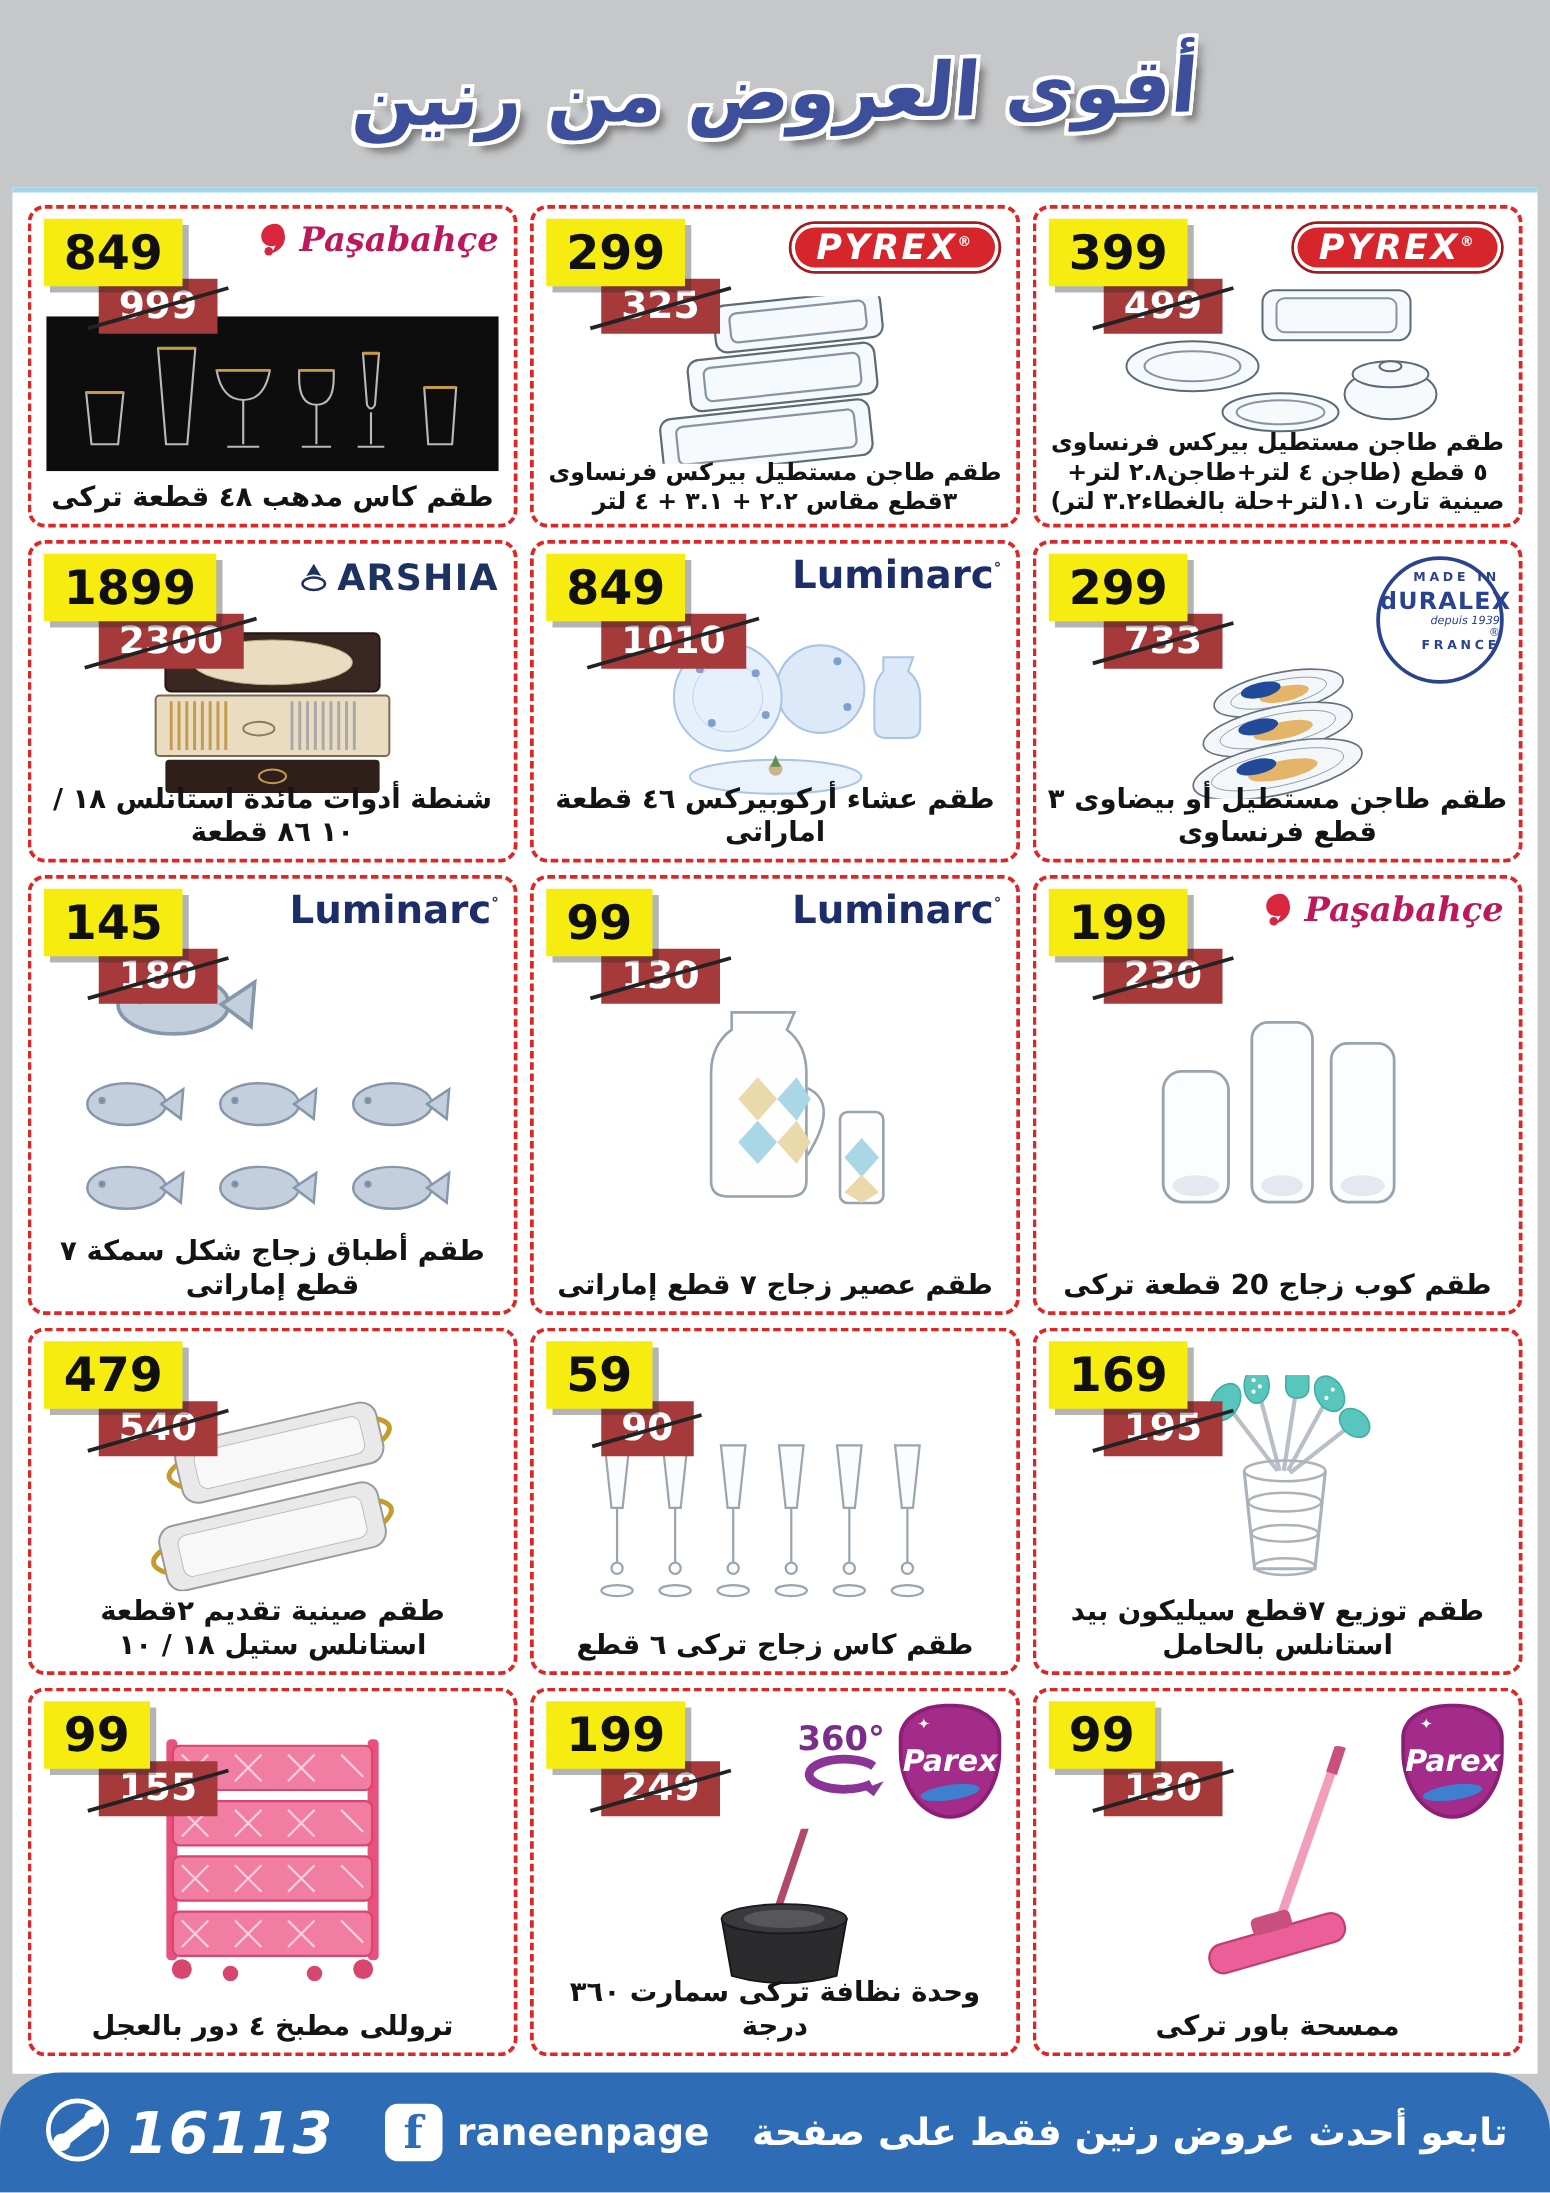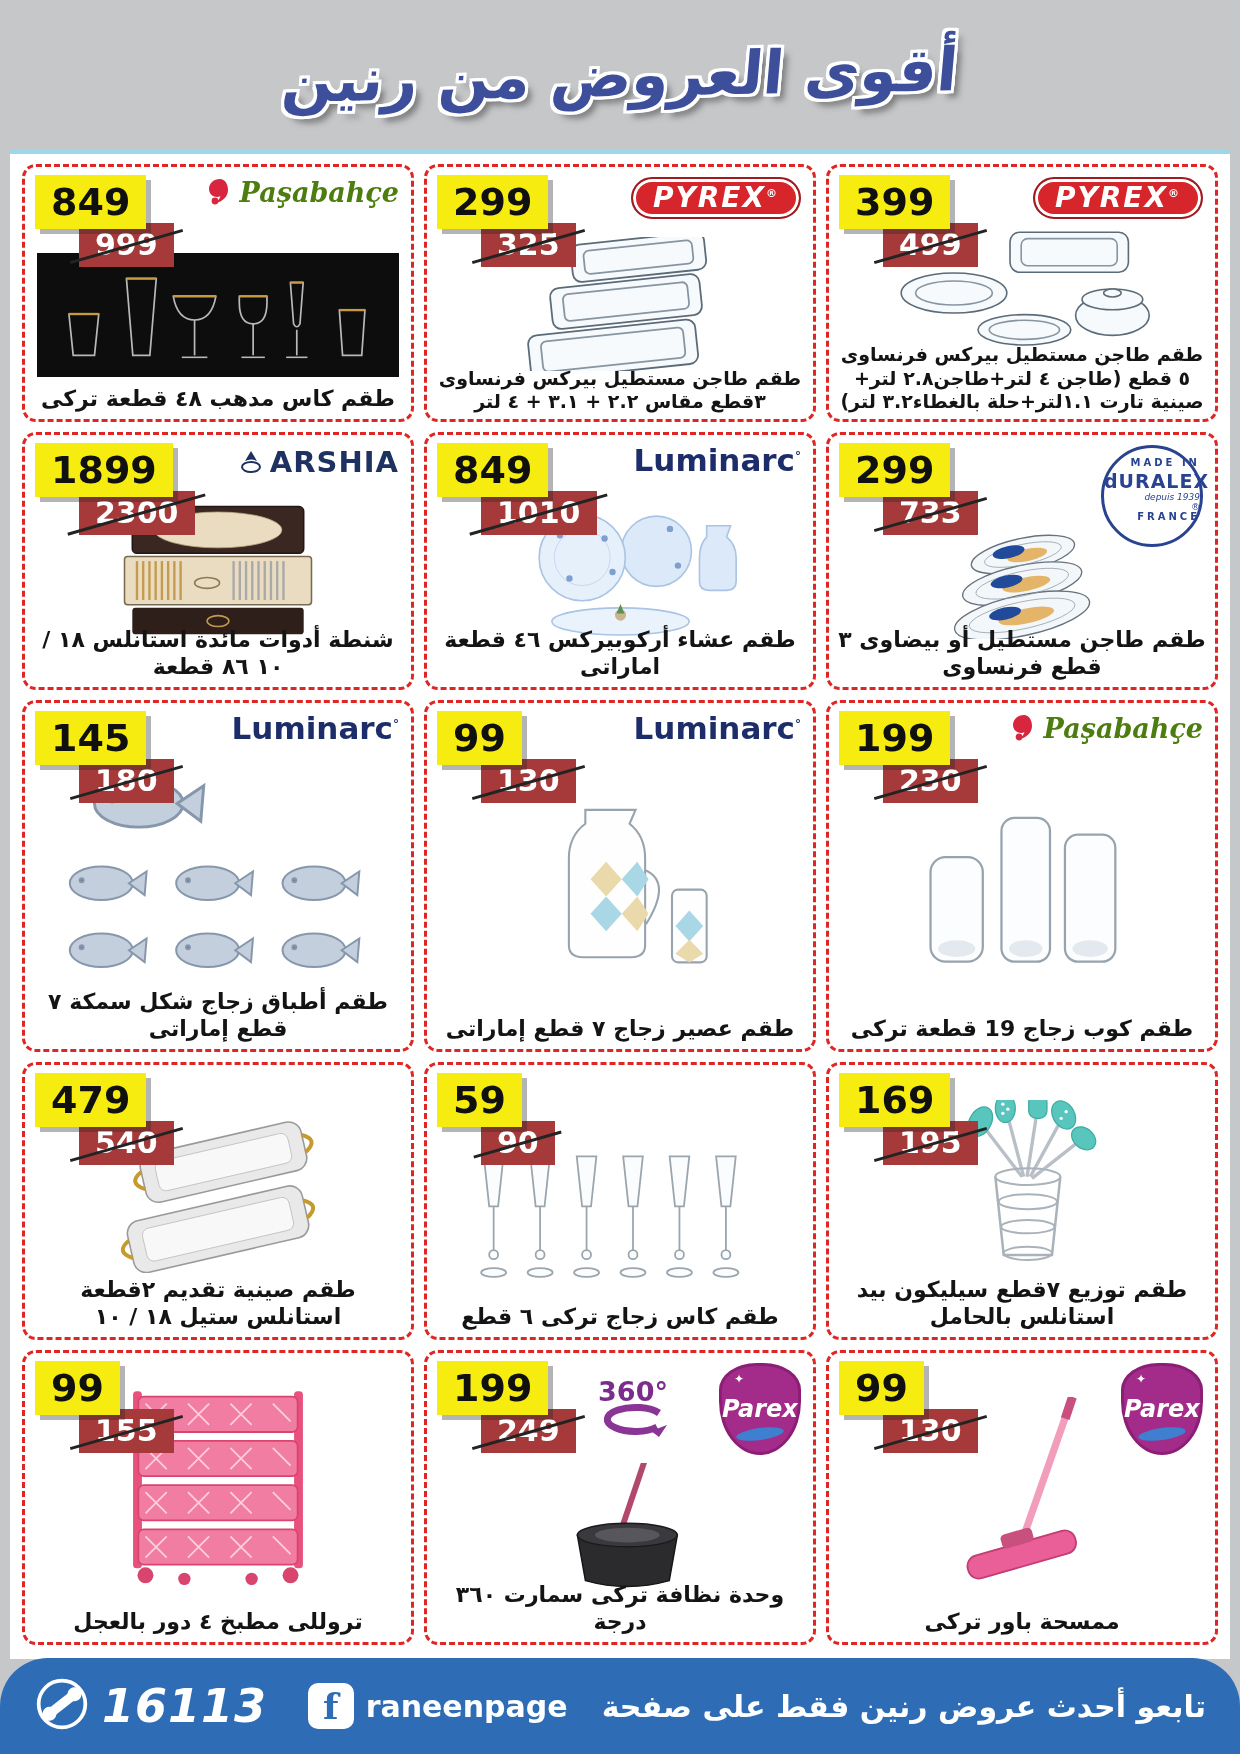--- a/index.html
+++ b/index.html
@@ -53,35 +53,35 @@
   }
   .desc.small{font-size:19px;}
   
   .pyrex-pill{
     background:#d6252b;color:#fff;font-weight:bold;font-style:italic;font-size:28px;
     padding:5px 20px;border-radius:999px;letter-spacing:2px;
     border:2px solid #9e1b20;box-shadow:inset 0 0 0 3px #fff;line-height:1;
   }
   .pyrex-pill sup{font-size:11px;font-style:normal;}
   .pasab{display:flex;align-items:center;gap:6px;font-family:"DejaVu Serif","Liberation Serif",serif;
-    font-style:italic;font-weight:bold;font-size:27px;color:#4d7c0f;}
+    font-style:italic;font-weight:bold;font-size:27px;color:#be185d;}
   .arshia{display:flex;align-items:center;gap:6px;color:#1d3260;font-weight:bold;font-size:29px;letter-spacing:1px;}
   .luminarc{color:#1d2d69;font-weight:bold;font-size:31px;line-height:1;}
   .luminarc sup{font-size:12px;}
   .duralex{width:102px;height:102px;border:3px solid #2a4390;border-radius:50%;background:#fff;
     color:#2a4390;text-align:right;line-height:1.05;padding-top:10px;box-sizing:border-box;}
   .dur-top,.dur-bottom{font-size:10px;letter-spacing:3px;font-weight:bold;}
   .dur-name{font-size:19px;font-weight:bold;letter-spacing:1px;margin-top:3px;}
   .dur-sub{font-size:9px;font-style:italic;margin-top:2px;}
   .dur-reg{font-size:9px;}
   .parex-shield{
     width:82px;height:92px;background:#a32b8a;border:3px solid #8c1f75;
     border-radius:42px 42px 46px 46px / 30px 30px 60px 60px;
-    display:flex;align-items:center;justify-content:flex-start;position:relative;
-    color:#fff;font-weight:bold;font-style:italic;font-size:24px;box-sizing:border-box;margin-left:40px;
+    display:flex;align-items:center;justify-content:flex-end;position:relative;
+    color:#fff;font-weight:bold;font-style:italic;font-size:24px;box-sizing:border-box;
   }
   .parex-shield::before{content:"✦";position:absolute;top:6px;left:12px;font-size:12px;color:#fff;font-style:normal;}
   .parex-shield::after{content:"";position:absolute;bottom:12px;left:14px;right:14px;height:12px;
     background:#3f7fd0;border-radius:50%;transform:rotate(-8deg);z-index:0;}
   .parex-shield span{position:relative;z-index:1;}
   .spin360{display:flex;flex-direction:column;align-items:center;color:#7b2d8b;font-weight:bold;font-size:27px;line-height:.8;}
   
   .footer{
     position:absolute;left:0;right:0;bottom:0;height:96px;background:#2e6db5;
     border-radius:48px 48px 0 0;display:flex;align-items:center;justify-content:space-between;
@@ -426,21 +426,21 @@
           <rect x="128" y="16" width="52" height="154" rx="14"></rect>
           <rect x="196" y="34" width="54" height="136" rx="14"></rect>
         </g>
         <g fill="#e3e9ee">
           <ellipse cx="80" cy="156" rx="20" ry="9"></ellipse>
             <ellipse cx="154" cy="156" rx="18" ry="9"></ellipse>
             <ellipse cx="223" cy="156" rx="19" ry="9"></ellipse>
         </g>
       </svg>
     </div>
-    <div class="desc">طقم كوب زجاج 19 قطعة تركى</div>
+    <div class="desc">طقم كوب زجاج 20 قطعة تركى</div>
   </div>
 
   <div class="card">
     <div class="pricewrap">
       <div class="price">479</div>
       <div class="oldprice">540</div>
     </div>
     <div class="illus" style="top:56px;bottom:64px;">
       <svg viewBox="0 0 330 190" width="325">
         <g transform="rotate(-13 165 60)">

